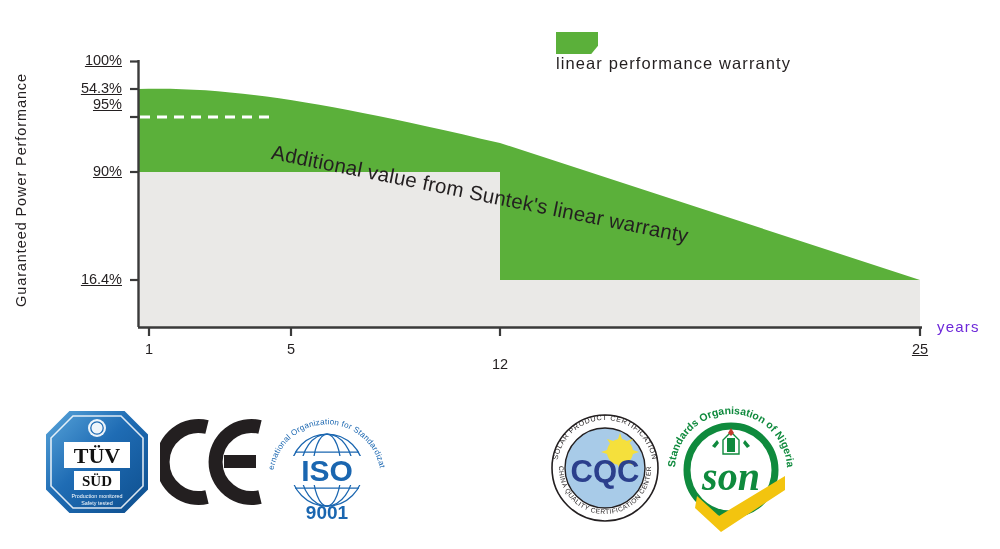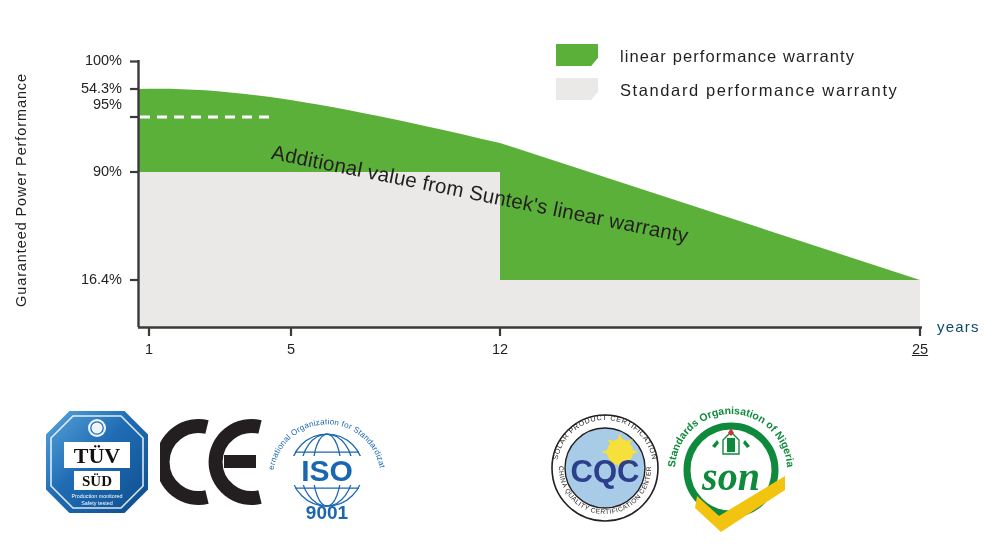--- a/index.html
+++ b/index.html
@@ -20,41 +20,42 @@
   .ylabel-text{
     position:absolute;left:50%;top:50%;
     transform:translate(-50%,-50%) rotate(-90deg);
     transform-origin:center center;
     white-space:nowrap;font-size:14.5px;letter-spacing:.9px;color:#231f20;
   }
 
   .tick-label{
     position:absolute;font-size:14.5px;color:#231f20;white-space:nowrap;
     text-align:right;
+    text-decoration:underline;
   }
   .xtick-label{
     position:absolute;font-size:14.5px;color:#231f20;white-space:nowrap;
     text-align:center;
   }
   .axis-unit{
-    position:absolute;font-size:15px;letter-spacing:1.2px;color:#0c4a6e;white-space:nowrap;
+    position:absolute;font-size:15px;letter-spacing:1.2px;color:#6d28d9;white-space:nowrap;
   }
 
   
   #annotation{
     position:absolute;left:272px;top:140px;
     font-size:20.5px;color:#231f20;white-space:nowrap;
     transform-origin:0 50%;
     transform:rotate(11.4deg);
     letter-spacing:.2px;
   }
 
   
   #legend{position:absolute;left:556px;top:32px;width:400px;}
-  .legend-row{display:flex;align-items:flex-end;height:34px;}
+  .legend-row{display:flex;align-items:flex-start;height:34px;flex-direction:column;}
   .legend-swatch{
     width:42px;height:22px;margin-right:22px;flex:none;
     clip-path:polygon(0 0,100% 0,100% 62%,84% 100%,0 100%);
   }
   .legend-text{font-size:16.5px;letter-spacing:1.1px;color:#231f20;white-space:nowrap;}
   .legend-text.std{letter-spacing:1.6px;}
 
   
   #certs{
     position:absolute;left:0;top:392px;width:916px;height:157px;
@@ -98,35 +99,31 @@
     </div>
 
     <div class="tick-label" style="left:48px;top:52px;width:74px;">100%</div>
     <div class="tick-label" style="left:48px;top:80px;width:74px;">54.3%</div>
     <div class="tick-label" style="left:48px;top:96px;width:74px;">95%</div>
     <div class="tick-label" style="left:48px;top:163px;width:74px;">90%</div>
     <div class="tick-label" style="left:44px;top:271px;width:78px;">16.4%</div>
 
     <div class="xtick-label" style="left:129px;top:341px;width:40px;">1</div>
     <div class="xtick-label" style="left:271px;top:341px;width:40px;">5</div>
-    <div class="xtick-label" style="left:480px;top:341px;width:40px;">12</div>
+    <div class="xtick-label" style="left:480px;top:356px;width:40px;">12</div>
     <div class="xtick-label" style="left:900px;top:341px;width:40px;text-decoration:underline;">25</div>
 
     <div class="axis-unit" style="left:937px;top:318px;">years</div>
 
     <div id="annotation">Additional value from Suntek's linear warranty</div>
 
     <div id="legend">
       <div class="legend-row">
         <span class="legend-swatch" style="background:#5bb03a;"></span>
         <span class="legend-text">linear performance warranty</span>
-      </div>
-      <div class="legend-row">
-        <span class="legend-swatch" style="background:#eae9e7;"></span>
-        <span class="legend-text std">Standard performance warranty</span>
       </div>
     </div>
   </div>
 
   <div id="certs">
 
     <div class="cert" style="left:32px;width:130px;">
       <svg width="130" height="150" viewBox="0 0 130 150">
         <defs>
           <linearGradient id="tuvg" x1="0" y1="0" x2="1" y2="1">

